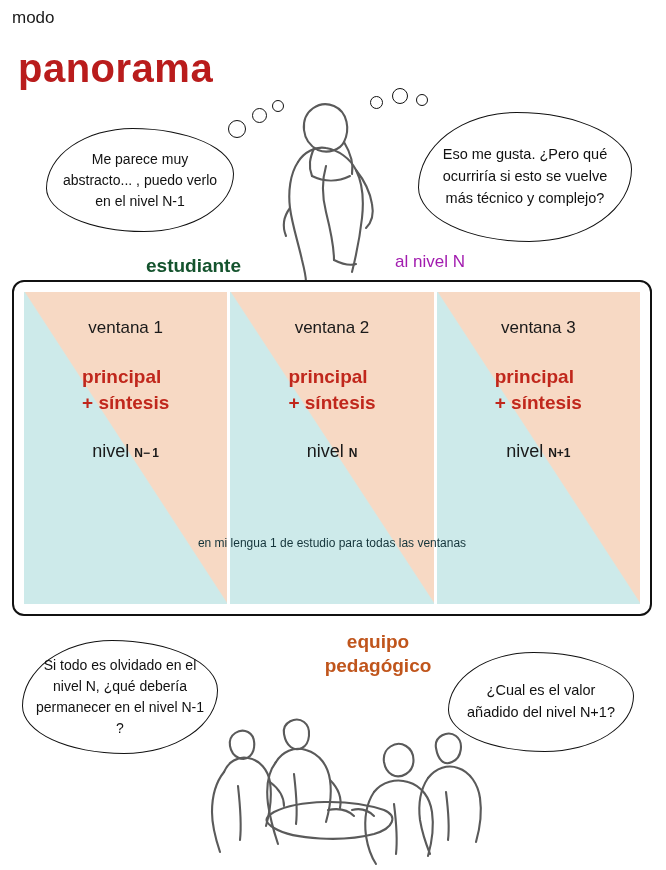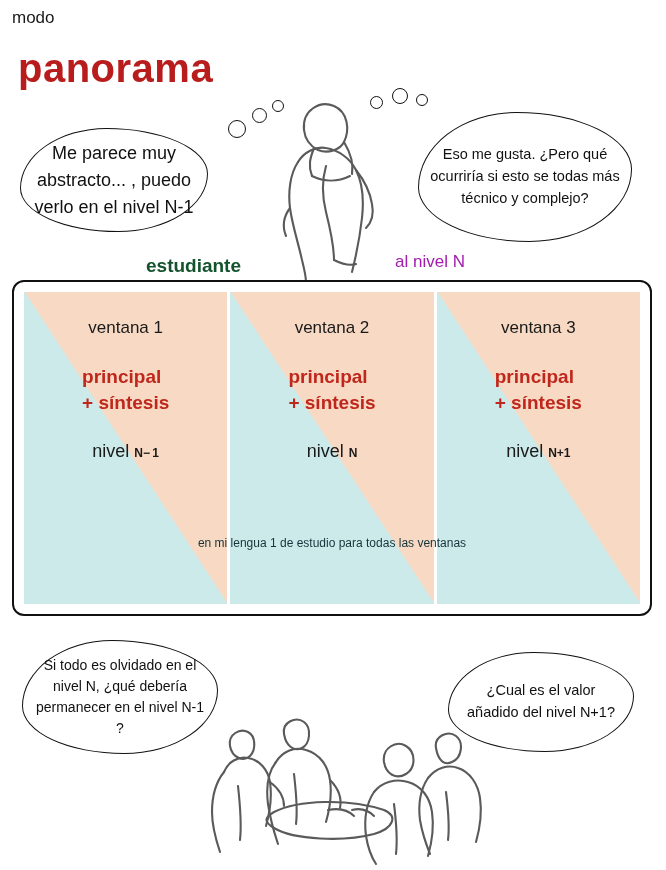--- a/index.html
+++ b/index.html
@@ -146,21 +146,21 @@
     text-align: center;
     box-sizing: border-box;
     display: flex;
     align-items: center;
     justify-content: center;
     padding: 8px 10px;
     line-height: 1.5;
     
     border-radius: 46% 54% 48% 52% / 58% 44% 56% 42%;
   }
-  .b1 { left: 20px;  top: 128px; width: 188px; height: 104px; font-size: 18px; }
+  .b1 { left: 46px;  top: 128px; width: 188px; height: 104px; font-size: 14px; }
   .b2 { left: 418px; top: 112px; width: 214px; height: 130px; font-size: 14.5px; }
   .b3 { left: 22px;  top: 640px; width: 196px; height: 114px; font-size: 14px; }
   .b4 { left: 448px; top: 652px; width: 186px; height: 100px; font-size: 14.5px; }
 
   .dot {
     position: absolute;
     border: 1.6px solid #111;
     background: #fff;
     border-radius: 50%;
   }
@@ -211,21 +211,21 @@
     <path d="M42 186 C58 192 78 192 92 186"></path>
     <path d="M62 70 C58 84 58 100 62 116 C66 132 70 148 70 164"></path>
     <path d="M92 74 C100 84 106 96 108 108 C110 118 108 126 102 132"></path>
     <path d="M26 112 C20 120 18 130 22 140"></path>
     <path d="M48 80 C60 86 74 86 86 80"></path>
     <path d="M70 164 C78 168 86 170 92 168"></path>
   </svg>
 </div>
 
 <div class="bubble b1">Me parece muy abstracto... , puedo verlo en el nivel N-1</div>
-<div class="bubble b2">Eso me gusta. ¿Pero qué ocurriría si esto se todas más técnico y complejo?</div>
+<div class="bubble b2">Eso me gusta. ¿Pero qué ocurriría si esto se vuelve más técnico y complejo?</div>
 
 <div class="role-student">estudiante</div>
 <div class="level-label">al nivel N</div>
 
 <div class="frame">
   <div class="windows">
 
     <div class="win">
       <div class="win-inner">
         <div class="win-title">ventana 1</div>
@@ -263,20 +263,22 @@
           <span>nivel </span><b>N+1</b>
         </div>
       </div>
     </div>
 
   </div>
   <div class="frame-footer">en mi lengua 1 de estudio para todas las ventanas</div>
 </div>
 
 <div class="role-team">
+  <div>equipo</div>
+  <div>pedagógico</div>
 </div>
 
 <div class="bubble b3">Si todo  es olvidado en el nivel N,  ¿qué debería  permanecer en el nivel N-1 ?</div>
 <div class="bubble b4">¿Cual es el valor añadido del nivel N+1?</div>
 
 <div class="fig-team">
   <svg viewBox="0 0 310 166" width="310" height="166" fill="none" stroke="#5a5a5a" stroke-width="2.1" stroke-linecap="round" stroke-linejoin="round">
 
     <path d="M96 112 C120 100 170 98 206 110 C220 116 216 128 196 134 C166 142 116 140 96 128 C86 122 86 118 96 112 Z"></path>
 

